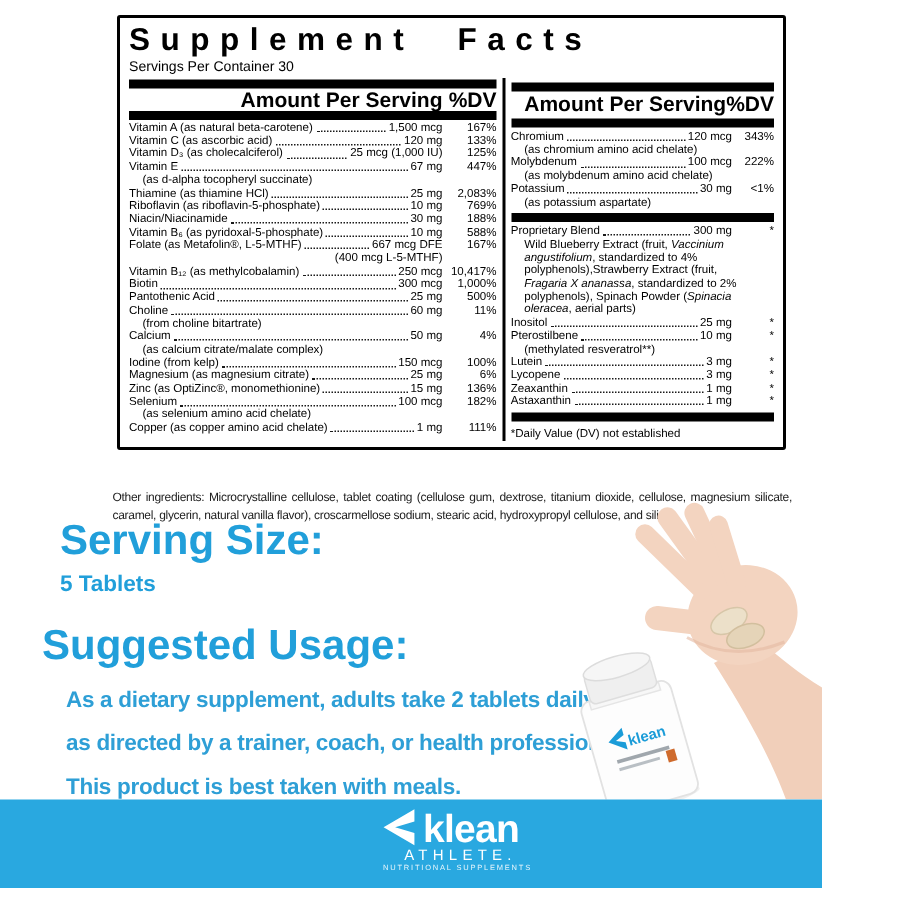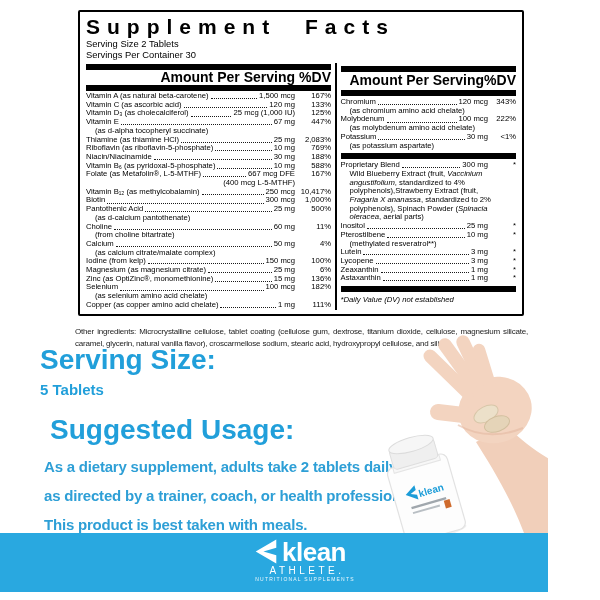--- a/index.html
+++ b/index.html
@@ -24,30 +24,30 @@
   .col-right .h-dv{flex-basis:28px;}
   .frow{display:flex;align-items:flex-end;font-size:7.7px;line-height:8.7px;white-space:nowrap;}
   .fname{flex:0 0 auto;}
   .leader{flex:1 1 auto;min-width:4px;border-bottom:1.2px dotted #1a1a1a;margin:0 2px 1.6px 2px;}
   .famt{flex:0 0 auto;}
   .fdv{flex:0 0 36px;text-align:right;}
   .col-right .fdv{flex-basis:28px;}
   .fsub{font-size:7.7px;line-height:8.7px;padding-left:9px;white-space:nowrap;}
   .fsub.right{text-align:right;padding-right:36px;padding-left:0;}
   .fsub.wrap{white-space:normal;padding-right:10px;}
-  .note{font-size:7.7px;line-height:10px;margin-top:3px;font-style:italic;}
+  .note{font-size:7.7px;line-height:10px;margin-top:3px;}
 
   .other-ing{position:absolute;left:75px;top:326px;width:453px;font-size:8px;letter-spacing:-0.2px;
     line-height:11.5px;color:#1c1c1c;text-align:justify;margin:0;}
 
   
   .h-blue{position:absolute;color:#219fda;font-weight:bold;margin:0;}
   .serving-heading{left:40px;top:344px;font-size:28px;line-height:32px;}
   .serving-value{left:40px;top:381px;font-size:15px;line-height:18px;}
-  .usage-heading{left:50px;top:414px;font-size:28px;line-height:32px;}
+  .usage-heading{left:28px;top:414px;font-size:28px;line-height:32px;}
   .usage-para{position:absolute;left:44px;top:452px;width:400px;color:#2e9fd6;font-weight:bold;
     font-size:15px;letter-spacing:-0.2px;line-height:29px;margin:0;}
 
   
   .photo{position:absolute;left:378px;top:330px;width:222px;height:203px;}
 
   
   .band{position:absolute;left:0;top:533px;width:600px;height:59px;background:#29a8e0;
     display:flex;justify-content:center;align-items:flex-start;}
   .logo{display:flex;flex-direction:column;align-items:center;padding-top:5px;color:#fff;}
@@ -56,21 +56,20 @@
   .brand-sub{font-size:10px;letter-spacing:3.5px;line-height:11px;margin-top:0px;margin-left:14px;}
   .brand-tag{font-size:5px;letter-spacing:1.2px;line-height:7px;opacity:.9;margin-left:10px;}
 </style>
 </head>
 <body>
 
 <div class="page">
 
   <div class="facts-box">
     <div class="facts-title">Supplement Facts</div>
-    <div class="serving-line">Serving Size 2 Tablets</div>
     <div class="serving-line">Servings Per Container 30</div>
     <div class="cols">
       <div class="col col-left">
         <div class="bar"></div>
         <div class="col-header">
           <span class="h-amt">Amount Per Serving</span>
           <span class="h-dv">%DV</span>
         </div>
         <div class="bar"></div>
         <div id="left-rows">
@@ -141,21 +140,20 @@
               <span class="leader"></span>
               <span class="famt">300 mcg</span>
               <span class="fdv">1,000%</span>
             </div>
             <div class="frow">
               <span class="fname">Pantothenic Acid</span>
               <span class="leader"></span>
               <span class="famt">25 mg</span>
               <span class="fdv">500%</span>
             </div>
-            <div class="fsub">(as d-calcium pantothenate)</div>
             <div class="frow">
               <span class="fname">Choline</span>
               <span class="leader"></span>
               <span class="famt">60 mg</span>
               <span class="fdv">11%</span>
             </div>
             <div class="fsub">(from choline bitartrate)</div>
             <div class="frow">
               <span class="fname">Calcium</span>
               <span class="leader"></span>

